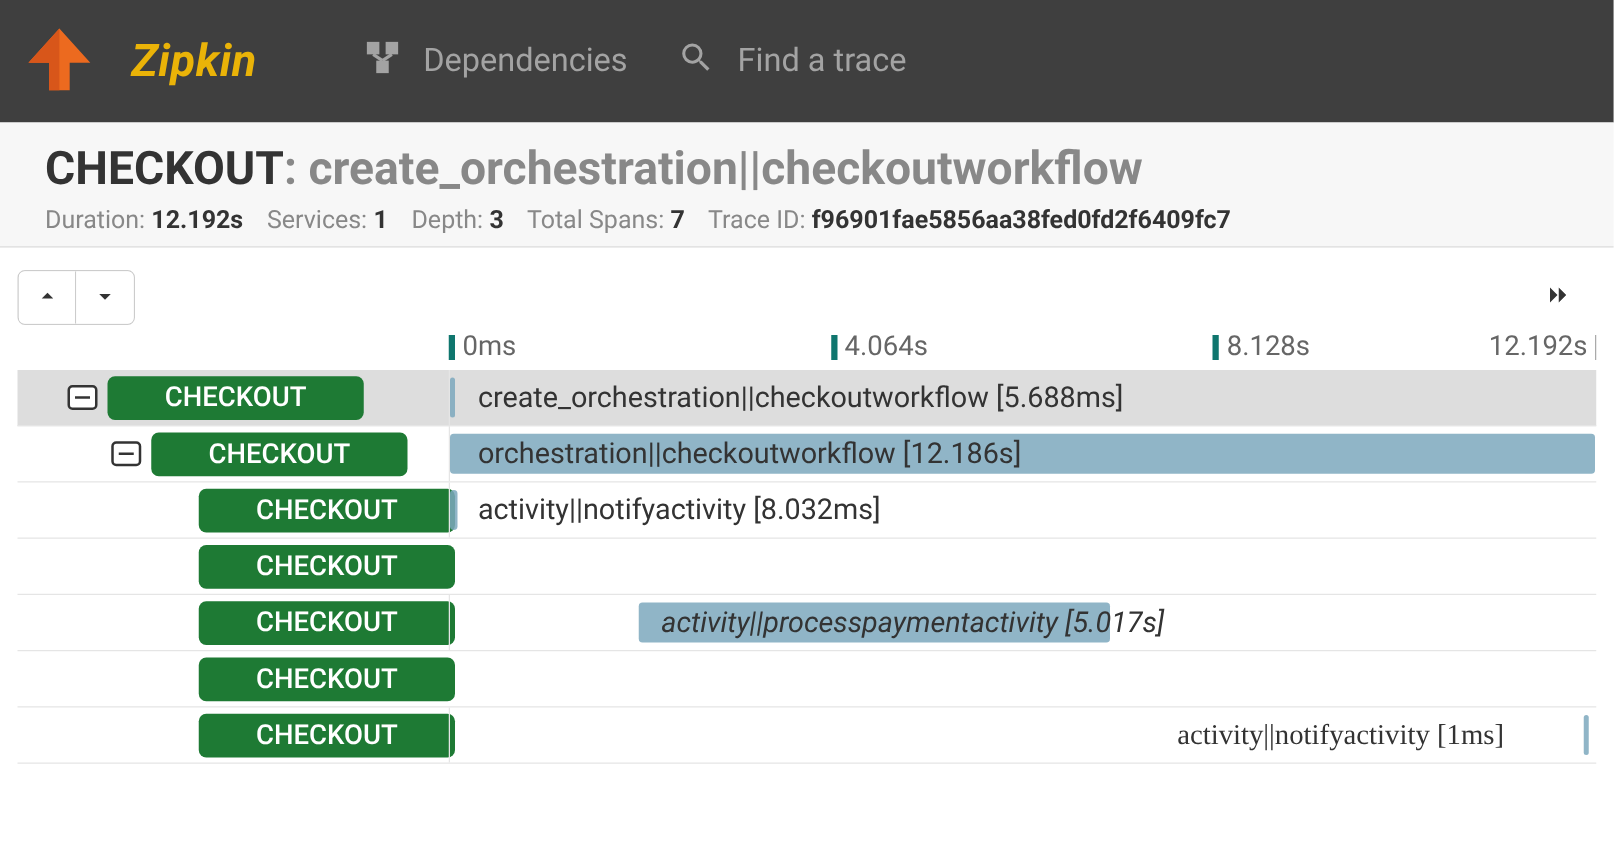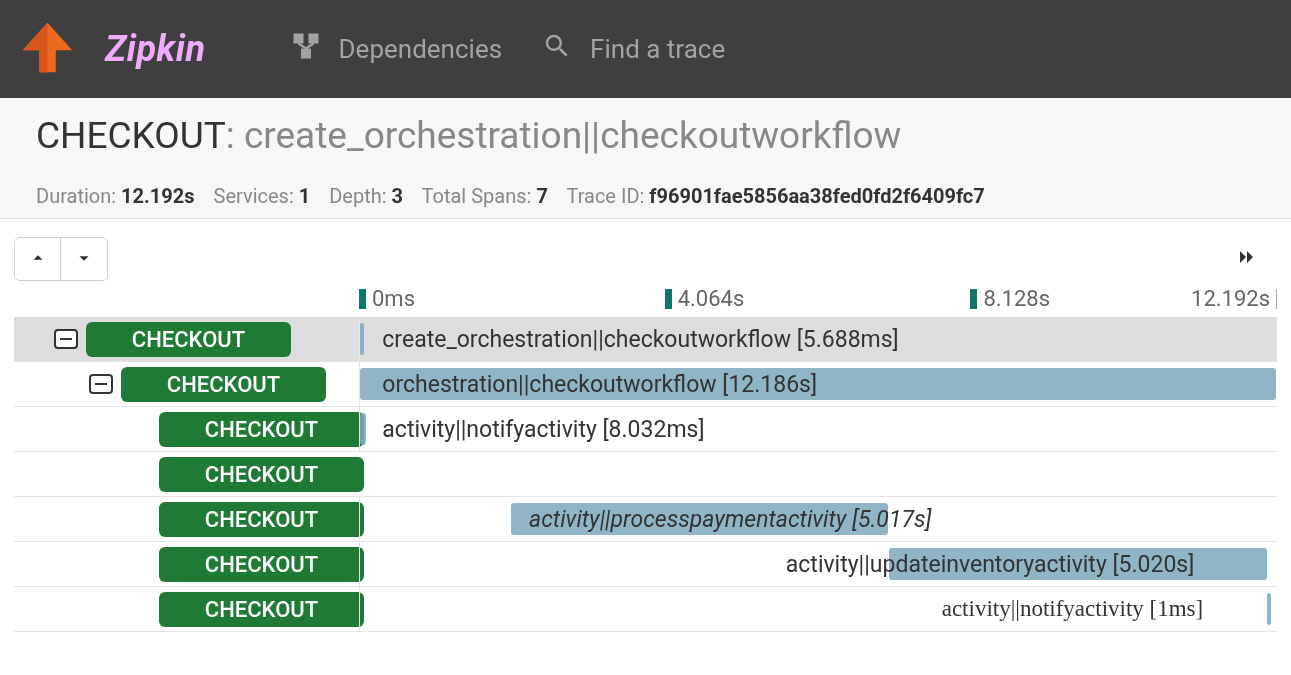--- a/index.html
+++ b/index.html
@@ -1,46 +1,46 @@
 <!DOCTYPE html>
 <html><head>
 <meta charset="utf-8">
 <style>
 * { box-sizing: border-box; margin: 0; padding: 0; }
 body { font-family: -apple-system, BlinkMacSystemFont, "Segoe UI", Roboto, Helvetica, Arial, sans-serif; background: #fff; color: #333; }
 
 .header { background: #3f3f3f; height: 98px; display: flex; align-items: center; padding: 0 20px; }
 .logo-wrap { display: flex; align-items: center; gap: 30px; }
 .logo-svg { width: 55px; height: 55px; }
-.brand { font-size: 36px; font-weight: 700; color: #f0abfc; font-style: italic; letter-spacing: 0.5px; }
+.brand { font-size: 36px; font-weight: 700; color: #eab308; font-style: italic; letter-spacing: 0.5px; }
 .nav { display: flex; gap: 40px; margin-left: 85px; }
 .nav-item { display: flex; align-items: center; gap: 18px; color: #a3a3a3; font-size: 26px; cursor: pointer; }
 .nav-item svg { width: 30px; height: 30px; fill: #a3a3a3; }
 
 .title-bar { padding: 16px 36px 10px 36px; border-bottom: 1px solid #ddd; background: #f7f7f7; }
-.title-line { font-size: 37px; color: #888; margin-bottom: 27px; }
+.title-line { font-size: 37px; color: #888; margin-bottom: 6px; font-weight: bold; }
 .title-main { color: #333; }
 .meta-line { font-size: 20px; color: #888; }
 .meta-line b { color: #333; font-weight: 700; }
 .meta-seg { margin-right: 14px; }
 
 .controls { display: flex; align-items: center; justify-content: space-between; padding: 18px 28px 8px 14px; }
 .btn-group { display: flex; border: 1px solid #ccc; border-radius: 6px; overflow: hidden; }
 .btn-group button { background: #fff; border: none; width: 46px; height: 42px; cursor: pointer; display: flex; align-items: center; justify-content: center; }
 .btn-group button:first-child { border-right: 1px solid #ccc; }
 .btn-group svg { width: 22px; height: 22px; fill: #333; }
 .more-btn svg { width: 32px; height: 24px; fill: #333; cursor: pointer; }
 
 .trace-area { padding: 0 14px 20px 14px; }
 .trace-table { width: 100%; font-size: 23px; }
 
 .ruler-row { display: flex; height: 28px; position: relative; }
 .tree-col { width: 345px; flex-shrink: 0; }
 .bars-col { flex: 1; position: relative; }
-.tick { position: absolute; top: 0; color: #666; font-size: 22px; border-left: 7px solid #0f766e; padding-left: 6px; height: 20px; line-height: 20px; }
+.tick { position: absolute; top: 0; color: #666; font-size: 22px; border-left: 5px solid #0f766e; padding-left: 6px; height: 20px; line-height: 20px; }
 .tick-right { right: 0; border-left: none; border-right: 1px solid #aaa; padding-right: 6px; padding-left: 0; }
 
 .span-row { display: flex; align-items: stretch; border-bottom: 1px solid #e5e5e5; height: 45px; }
 .span-row.selected { background: #ddd; }
 
 .tree-cell { display: flex; align-items: center; gap: 8px; }
 .toggle-box { width: 24px; height: 20px; border: 2px solid #333; border-radius: 4px; display: flex; align-items: center; justify-content: center; flex-shrink: 0; background: #fff; cursor: pointer; }
 .toggle-box .minus { width: 12px; height: 2px; background: #333; }
 .service-pill { background: #1e7a34; color: #fff; border-radius: 6px; padding: 5px 0; text-align: center; font-size: 22px; font-weight: 500; flex-shrink: 0; width: 205px; }
 
@@ -170,24 +170,20 @@
           </div>
           <div class="bars-col bar-cell">
             <div class="bar" style="left: 16.5%; width: 41.1%;"></div>
             <div class="bar-label" style="left: 18%; font-style: italic;">activity||processpaymentactivity [5.017s]</div>
           </div>
         </div>
         <div class="span-row">
           <div class="tree-col tree-cell" style="padding-left: 145px;">
             <div class="service-pill">CHECKOUT</div>
           </div>
-          <div class="bars-col bar-cell">
-            <div class="bar" style="left: 57.7%; width: 41.2%;"></div>
-            <div class="bar-label" style="left: 46%;">activity||updateinventoryactivity [5.020s]</div>
-          </div>
         </div>
         <div class="span-row">
           <div class="tree-col tree-cell" style="padding-left: 145px;">
             <div class="service-pill">CHECKOUT</div>
           </div>
           <div class="bars-col bar-cell">
             <div class="bar" style="left: 98.9%; width: 0.4%;"></div>
             <div class="bar-label" style="left: 63%; font-family: Liberation Serif, serif;">activity||notifyactivity [1ms]</div>
           </div>
         </div>

